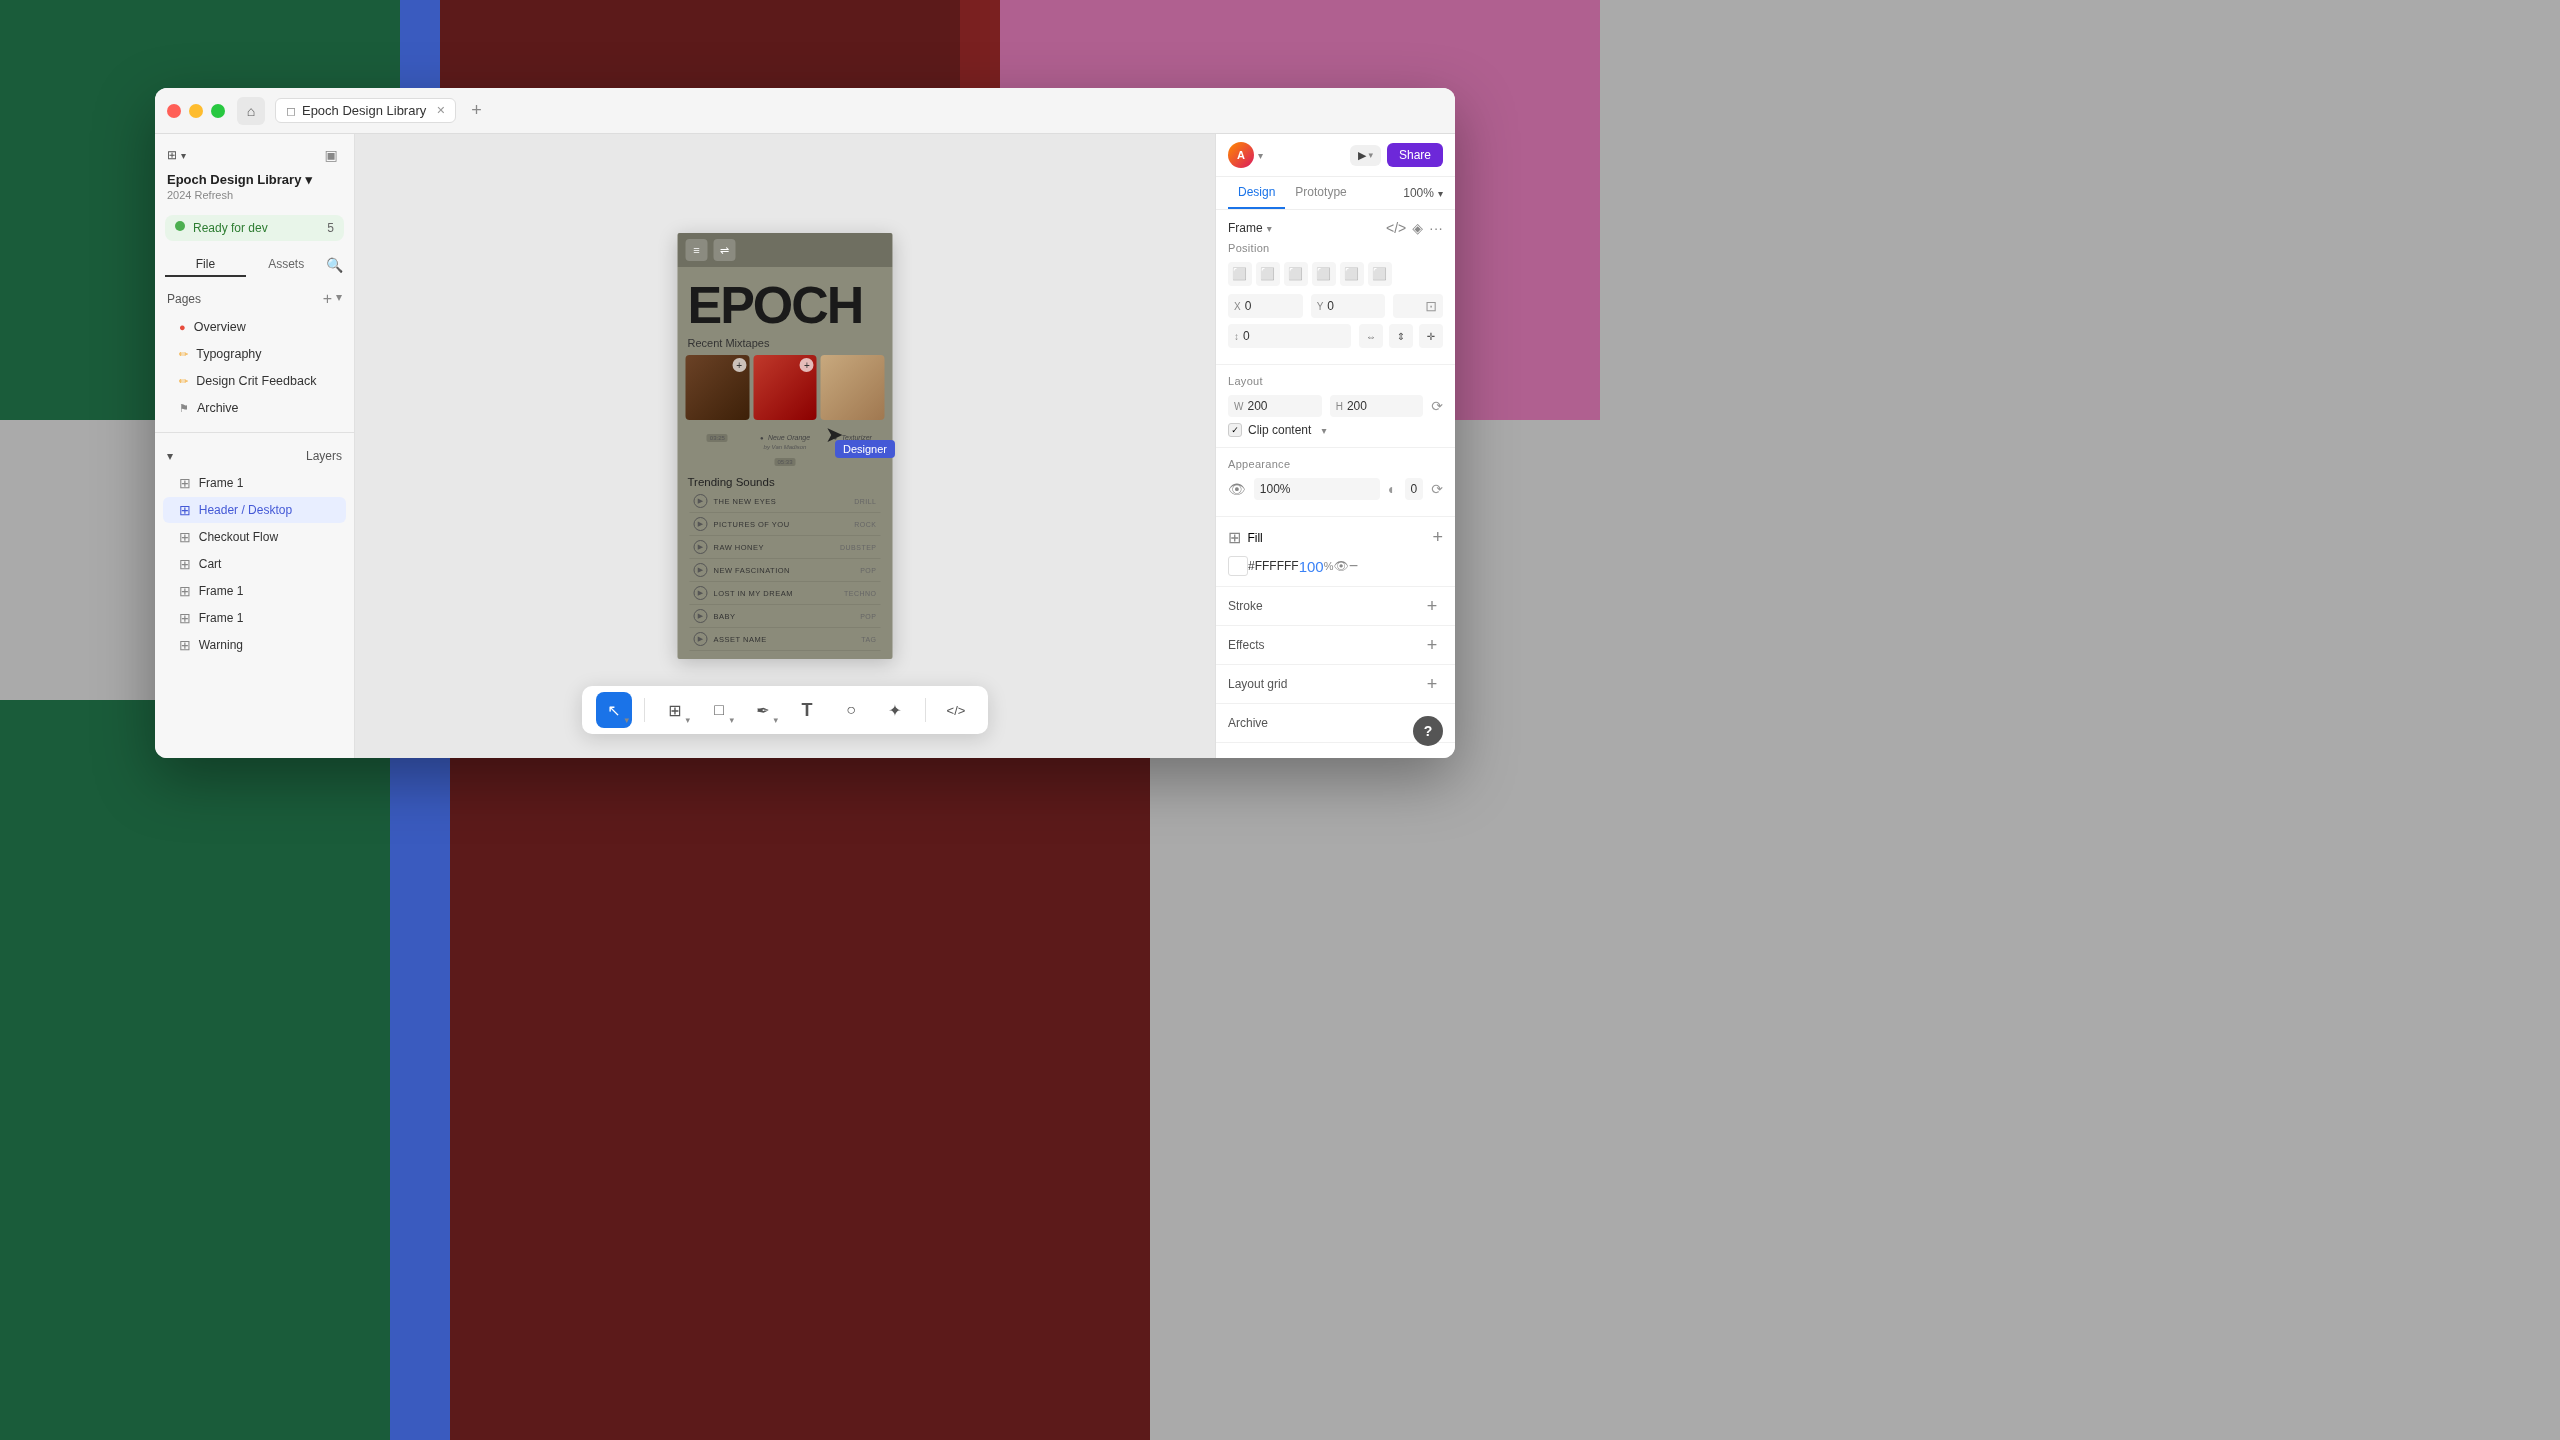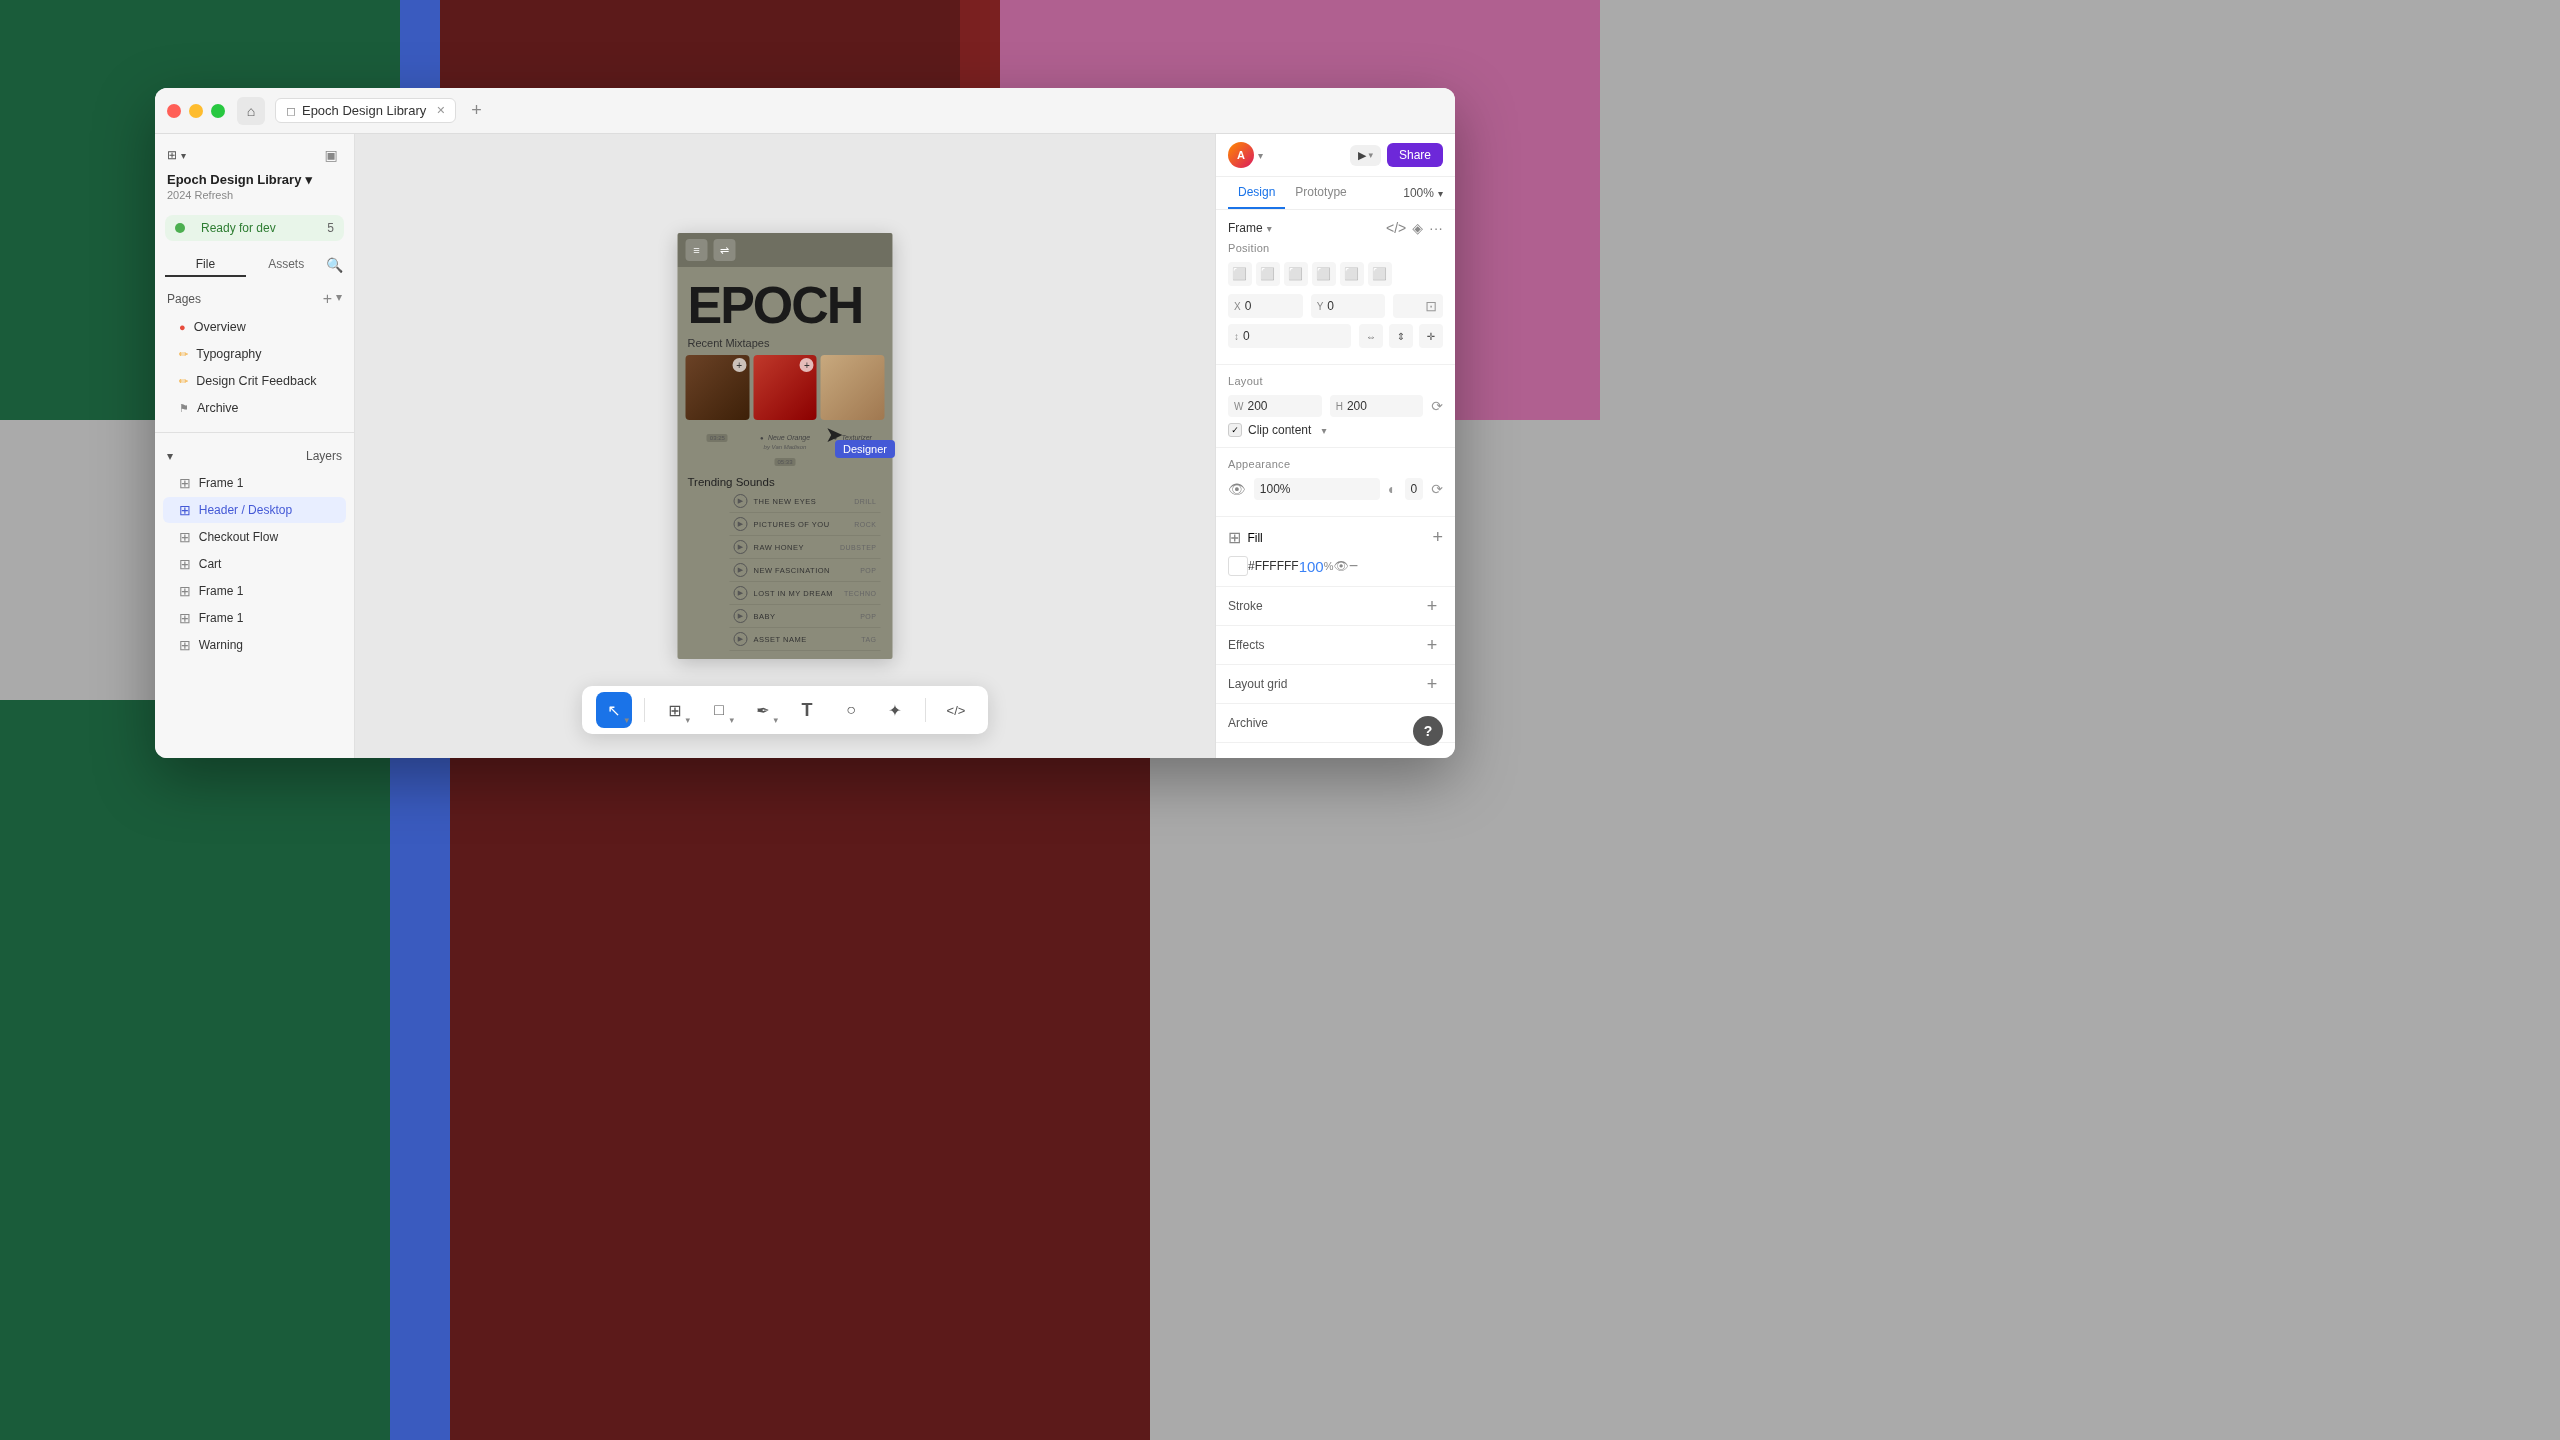--- a/index.html
+++ b/index.html
@@ -156,21 +156,21 @@
       display: flex;
       align-items: center;
       justify-content: space-between;
       margin: 4px 10px;
       background: #e8f5e9;
       border-radius: 8px;
       padding: 6px 10px;
       cursor: pointer;
     }
     .ready-left {
-      display: flex; align-items: center; gap: 16px;
+      display: flex; gap: 8px;
       font-size: 12px; color: #2e7d32; font-weight: 500;
     }
     .ready-dot {
       width: 10px; height: 10px; border-radius: 50%;
       background: #4caf50;
     }
     .ready-count {
       font-size: 12px; color: #666;
     }
 
@@ -356,21 +356,21 @@
     .fcl-text { font-size: 7px; color: #444; font-style: italic; }
     .fcl-time { font-size: 6px; color: #555; background: rgba(0,0,0,0.15); padding: 1px 3px; border-radius: 2px; display: inline-block; margin-bottom: 2px; }
 
     .frame-trending {
       padding: 4px 10px 2px;
       font-size: 11.5px;
       color: #222;
       font-weight: 500;
     }
 
-    .track-list { padding: 0 12px 8px; margin-left: 40px; }
+    .track-list { padding: 0 12px 8px; }
     .track-item {
       display: flex;
       align-items: center;
       gap: 6px;
       padding: 4px 4px;
       border-bottom: 1px solid rgba(0,0,0,0.08);
     }
     .track-play {
       width: 14px; height: 14px;
       border-radius: 50%;

